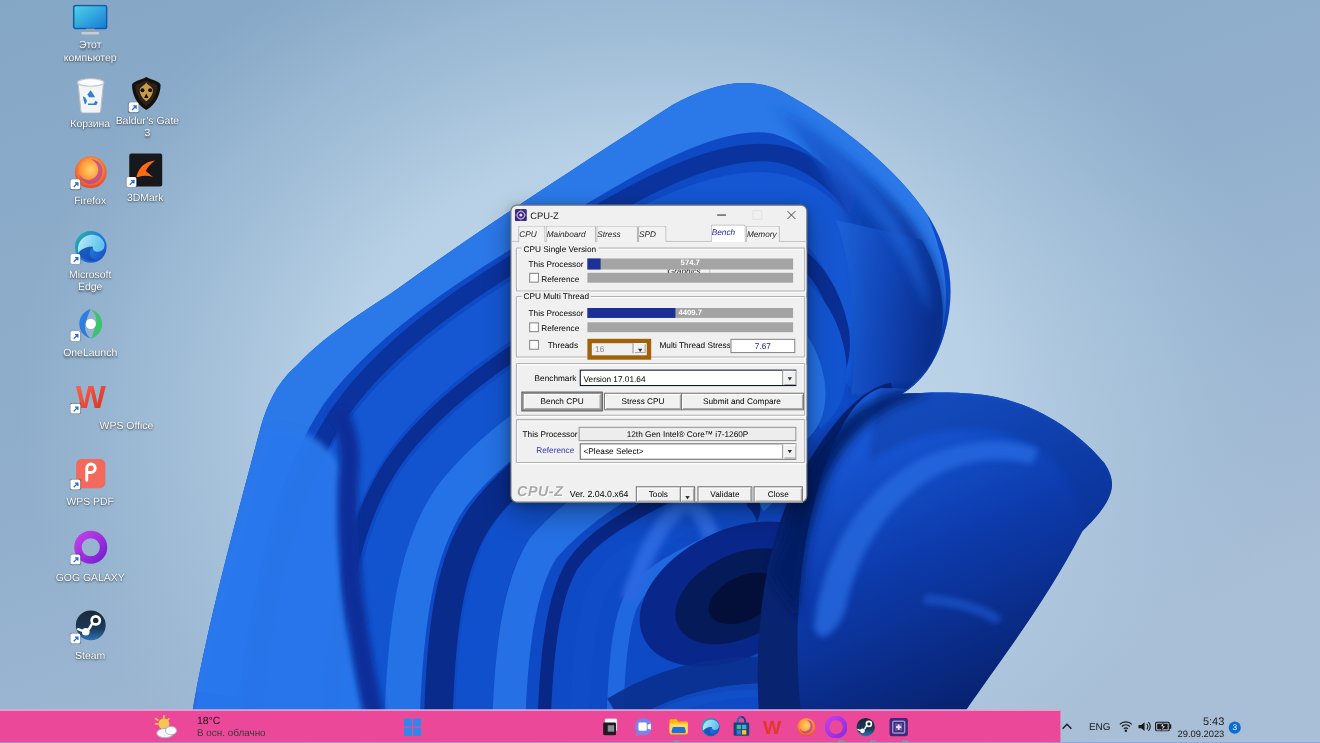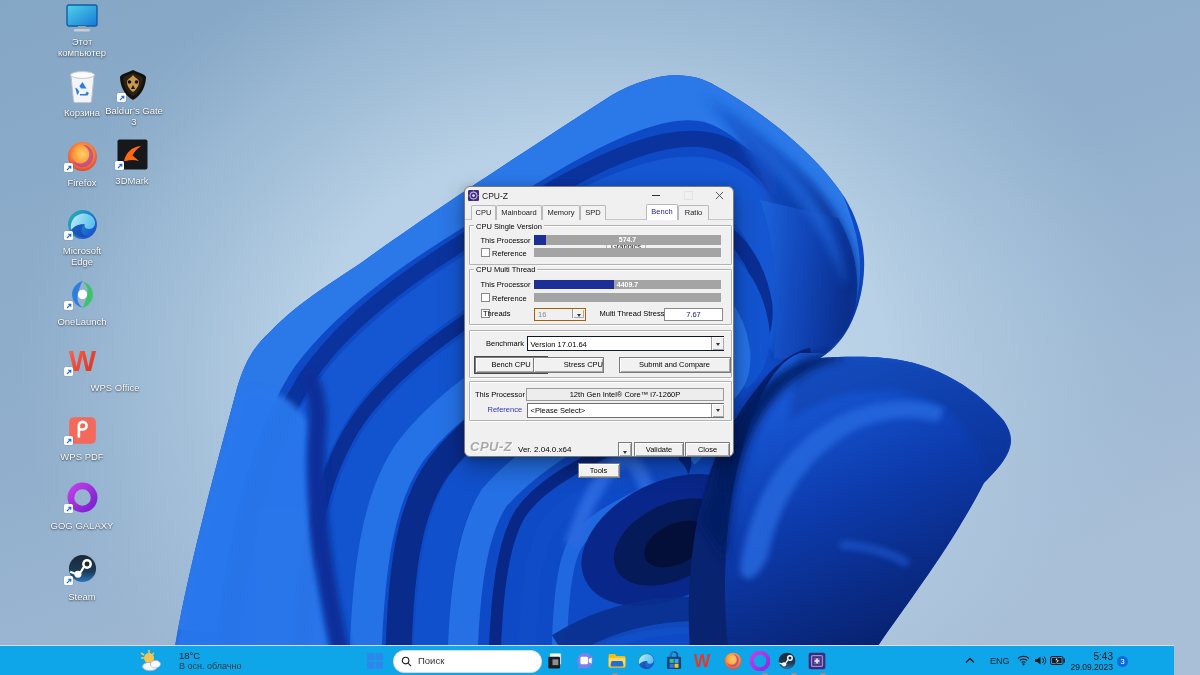--- a/index.html
+++ b/index.html
@@ -2,33 +2,33 @@
 <html><head>
 <meta charset="utf-8">
 <style>
   html,body{margin:0;padding:0;}
   #screen{position:relative;width:1200px;height:675px;overflow:hidden;font-family:"Liberation Sans",sans-serif;background:#8aabc9;}
   .abs{position:absolute;}
   
   .dlabel{position:absolute;color:#fff;font-size:9.5px;line-height:11px;text-align:center;text-shadow:0 1px 2px rgba(0,0,0,.6),0 0 1px rgba(0,0,0,.35);}
   
   #win{position:absolute;left:464px;top:186px;width:268px;height:269px;background:#f0f0f0;border:1px solid #787878;border-radius:6px;box-shadow:0 10px 24px rgba(0,0,0,.32),0 2px 8px rgba(0,0,0,.22);font-size:7.5px;color:#000;}
-  .tab{position:absolute;top:18px;height:13.5px;background:#f2f2f2;border:1px solid #b9b9b9;border-bottom:none;border-radius:2px 2px 0 0;text-align:center;font-size:7.5px;line-height:13px;color:#1a1a1a;}
+  .tab{position:absolute;top:18px;height:13.5px;background:#f2f2f2;border:1px solid #b9b9b9;border-bottom:none;border-radius:2px 2px 0 0;text-align:left;font-size:7.5px;line-height:13px;color:#1a1a1a;font-style:italic;}
   .tab.sel{background:#fff;color:#2222bb;top:16.5px;height:15.5px;z-index:2;}
   .gbox{position:absolute;border:1px solid #b2b2b2;border-radius:1px;box-shadow:1px 1px 0 #fdfdfd, inset 1px 1px 0 #fdfdfd;}
   .glab{position:absolute;background:#f0f0f0;padding:0 2px;font-size:7.5px;z-index:1;}
   .btn{position:absolute;background:#f1f1f1;border:1px solid #7a7a7a;box-shadow:inset 1px 1px 0 #fff,inset -1px -1px 0 #a9a9a9;text-align:center;font-size:7.5px;color:#000;}
   .btn.def{box-shadow:inset 1px 1px 0 #fff,inset -1px -1px 0 #a9a9a9,0 0 0 1px #4a4a4a;}
   .cb{position:absolute;width:7px;height:7px;background:#fff;border:1px solid #8a8a8a;}
   .lbl{position:absolute;font-size:7.5px;white-space:nowrap;color:#000;}
   .bartxt{position:absolute;left:0;top:1px;width:100%;text-align:center;color:#fff;font-weight:bold;font-size:7px;}
   .combtn{position:absolute;background:#f1f1f1;border-left:1px solid #9a9a9a;box-shadow:inset 1px 1px 0 #fff,inset -1px -1px 0 #a9a9a9;text-align:center;}
   .arr{display:inline-block;width:0;height:0;border-left:2.5px solid transparent;border-right:2.5px solid transparent;border-top:3.5px solid #333;vertical-align:middle;margin-top:4px;}
   
-  #taskbar{position:absolute;left:0;top:645px;width:1174px;height:30px;background:#0ea5e9;border-top:1px solid #d8dde8;}
+  #taskbar{position:absolute;left:0;top:645px;width:964px;height:30px;background:#ec4899;border-top:1px solid #d8dde8;}
   .tico{position:absolute;top:5px;width:20px;height:20px;}
 </style>
 </head>
 <body>
 <div id="screen">
 
   <svg class="abs" style="left:0;top:0" width="1200" height="675" viewBox="0 0 1200 675">
     <defs>
       <linearGradient id="bg" x1="0" y1="0" x2="0.6" y2="1">
         <stop offset="0" stop-color="#85a7c6"></stop>
@@ -274,25 +274,25 @@
     <div class="lbl" style="left:17px;top:4px;font-size:8.5px;color:#1a1a1a;">CPU-Z</div>
     <div class="abs" style="left:187px;top:8px;width:8px;height:1px;background:#333;"></div>
     <div class="abs" style="left:219px;top:4px;width:7px;height:7px;border:1px solid #e3e3e3;"></div>
     <svg class="abs" style="left:250px;top:3.5px" width="9" height="9" viewBox="0 0 10 10">
         <path d="M1,1 L9,9 M9,1 L1,9" stroke="#444" stroke-width="1"></path>
       </svg>
 
     <div class="abs" style="left:0;top:31.5px;width:268px;height:1px;background:#c6c6c6;"></div>
     <div class="tab" style="left:6px;width:23px;">CPU</div>
     <div class="tab" style="left:31px;width:44px;">Mainboard</div>
-    <div class="tab" style="left:77px;width:36px;">Memory</div>
+    <div class="tab" style="left:77px;width:36px;">Stress</div>
     <div class="tab" style="left:115px;width:24px;">SPD</div>
     <div class="tab" style="left:141px;width:38px;margin-top:34px;">Graphics</div>
     <div class="tab sel" style="left:181px;width:30px;">Bench</div>
-    <div class="tab" style="left:213px;width:29px;">Ratio</div>
+    <div class="tab" style="left:213px;width:29px;">Memory</div>
 
     <div class="gbox" style="left:4px;top:38px;width:261px;height:38px;"></div>
     <div class="glab" style="left:9px;top:34.5px;">CPU Single Version</div>
     <div class="lbl" style="left:15.5px;top:49px;">This Processor</div>
     <div class="abs" style="left:69px;top:48px;width:187px;height:9.5px;background:#a4a4a4;">
       <div class="abs" style="left:0;top:0;width:12px;height:9.5px;background:#1b2f96;"></div>
       <div class="bartxt">574.7</div>
     </div>
     <div class="cb" style="left:16px;top:61px;"></div>
     <div class="lbl" style="left:27px;top:61.5px;">Reference</div>
@@ -302,50 +302,50 @@
     <div class="glab" style="left:9px;top:78px;">CPU Multi Thread</div>
     <div class="lbl" style="left:15.5px;top:93px;">This Processor</div>
     <div class="abs" style="left:69px;top:92.5px;width:187px;height:9.5px;background:#a4a4a4;">
       <div class="abs" style="left:0;top:0;width:80px;height:9.5px;background:#1b2f96;"></div>
       <div class="bartxt">4409.7</div>
     </div>
     <div class="cb" style="left:16px;top:106px;"></div>
     <div class="lbl" style="left:27px;top:106.5px;">Reference</div>
     <div class="abs" style="left:69px;top:105.5px;width:187px;height:9px;background:#a4a4a4;"></div>
     <div class="cb" style="left:16px;top:122px;"></div>
-    <div class="lbl" style="left:18px;top:121.5px;text-align:right;">Threads</div>
-    <div class="abs" style="left:69px;top:120.5px;width:50px;height:11.5px;background:#f0f0f0;border:1px solid #a16207;">
+    <div class="lbl" style="left:33px;top:121.5px;text-align:right;">Threads</div>
+    <div class="abs" style="left:69px;top:120.5px;width:50px;height:11.5px;background:#f0f0f0;border:4px solid #a16207;">
       <div class="lbl" style="left:3px;top:1.5px;color:#8a8a8a;">16</div>
       <div class="combtn" style="left:37px;top:0;width:11px;height:9.5px;"><span class="arr"></span></div>
     </div>
     <div class="lbl" style="left:134.5px;top:121.5px;">Multi Thread Stress</div>
     <div class="abs" style="left:199px;top:120.5px;width:57px;height:11.5px;background:#fff;border:1px solid #8a8a8a;text-align:center;font-size:7.5px;color:#1a1a96;line-height:11.5px;">7.67</div>
 
     <div class="gbox" style="left:4px;top:143px;width:261px;height:46px;"></div>
     <div class="lbl" style="left:21px;top:151.5px;">Benchmark</div>
     <div class="abs" style="left:61.5px;top:149px;width:195px;height:13px;background:#fff;border:1px solid #0f172a;">
       <div class="lbl" style="left:3px;top:2.5px;">Version 17.01.64</div>
       <div class="combtn" style="left:183px;top:0;width:12px;height:13px;"><span class="arr"></span></div>
     </div>
     <div class="btn def" style="left:10px;top:170px;width:70px;height:14px;line-height:14px;">Bench CPU</div>
-    <div class="btn" style="left:68px;top:170px;width:69px;height:14px;line-height:14px;text-align:right;">Stress CPU</div>
+    <div class="btn" style="left:84px;top:170px;width:69px;height:14px;line-height:14px;">Stress CPU</div>
     <div class="btn" style="left:153.5px;top:170px;width:110px;height:14px;line-height:14px;">Submit and Compare</div>
 
     <div class="gbox" style="left:4px;top:194px;width:261px;height:38px;"></div>
     <div class="lbl" style="left:10px;top:203px;">This Processor</div>
     <div class="abs" style="left:61px;top:200.5px;width:196px;height:11.5px;background:#ededed;border:1px solid #9a9a9a;text-align:center;font-size:7.5px;line-height:11.5px;">12th Gen Intel® Core™ i7-1260P</div>
     <div class="lbl" style="left:22.5px;top:218px;color:#3333bb;">Reference</div>
     <div class="abs" style="left:61.5px;top:215.5px;width:195px;height:13px;background:#fff;border:1px solid #6e6e6e;">
       <div class="lbl" style="left:3px;top:2.5px;">&lt;Please Select&gt;</div>
       <div class="combtn" style="left:183px;top:0;width:12px;height:13px;"><span class="arr"></span></div>
     </div>
 
     <div class="abs" style="left:5px;top:252px;font-size:13px;font-weight:bold;font-style:italic;color:#a8a8a8;text-shadow:1px 1px 0 #fff;letter-spacing:0.5px;">CPU-Z</div>
     <div class="lbl" style="left:53px;top:258px;font-size:8px;">Ver. 2.04.0.x64</div>
-    <div class="btn" style="left:112.5px;top:255px;width:40px;height:13px;line-height:13px;margin-top:21px;">Tools</div>
+    <div class="btn" style="left:112.5px;top:255px;width:40px;height:13px;line-height:13px;">Tools</div>
     <div class="btn" style="left:152.5px;top:255px;width:12px;height:13px;line-height:13px;"><span class="arr" style="margin-top:5px;"></span></div>
     <div class="btn" style="left:169px;top:255px;width:48px;height:13px;line-height:13px;">Validate</div>
     <div class="btn" style="left:220px;top:255px;width:43px;height:13px;line-height:13px;">Close</div>
   </div>
 
   <div id="taskbar">
 
     <svg class="abs" style="left:138px;top:4px" width="26" height="23" viewBox="0 0 26 23">
       <circle cx="11" cy="8" r="5" fill="#f5c64f"></circle>
       <path d="M3,8 L6,8 M11,0 L11,3 M16,3 L14,5 M3,3 L6,5" stroke="#f5c64f" stroke-width="1.6"></path>
@@ -356,27 +356,20 @@
     <div class="abs" style="left:179px;top:4px;font-size:9.5px;color:#1b1b1b;">18°C</div>
     <div class="abs" style="left:179px;top:15px;font-size:9px;color:#3c3c3c;text-align:right;">В осн. облачно</div>
 
     <svg class="abs" style="left:367px;top:7px" width="16" height="16" viewBox="0 0 16 16">
       <rect x="0" y="0" width="7.4" height="7.4" fill="#2e87eb"></rect>
         <rect x="8.6" y="0" width="7.4" height="7.4" fill="#2e87eb"></rect>
       <rect x="0" y="8.6" width="7.4" height="7.4" fill="#2e87eb"></rect>
         <rect x="8.6" y="8.6" width="7.4" height="7.4" fill="#2e87eb"></rect>
     </svg>
 
-    <div class="abs" style="left:393px;top:4px;width:147px;height:21px;background:#fff;border:1px solid #d5d9e2;border-radius:11px;">
-      <svg class="abs" style="left:7px;top:4.5px" width="11" height="11" viewBox="0 0 12 12">
-          <circle cx="5" cy="5" r="3.6" fill="none" stroke="#1b1b1b" stroke-width="1.2"></circle>
-          <path d="M8,8 L11,11" stroke="#1b1b1b" stroke-width="1.2"></path>
-        </svg>
-      <div class="abs" style="left:24px;top:4px;font-size:9.5px;color:#333;">Поиск</div>
-    </div>
 
     <svg class="tico" style="left:545px" viewBox="0 0 24 24">
       <rect x="6" y="3" width="13" height="13" rx="1" fill="#f4f6f8" stroke="#c8cdd4" stroke-width="0.5"></rect>
       <rect x="4" y="7" width="14" height="14" rx="1.5" fill="#1c1c1e"></rect>
       <rect x="9" y="10" width="7" height="7" fill="#8a8f96"></rect>
     </svg>
     <svg class="tico" style="left:574.5px" viewBox="0 0 24 24">
       <circle cx="12" cy="11.5" r="9.5" fill="#7b83eb"></circle>
       <path d="M4,18 L3,22 L8,20 Z" fill="#7b83eb"></path>
       <rect x="6.5" y="7" width="9" height="9" rx="1.5" fill="#fff"></rect>

